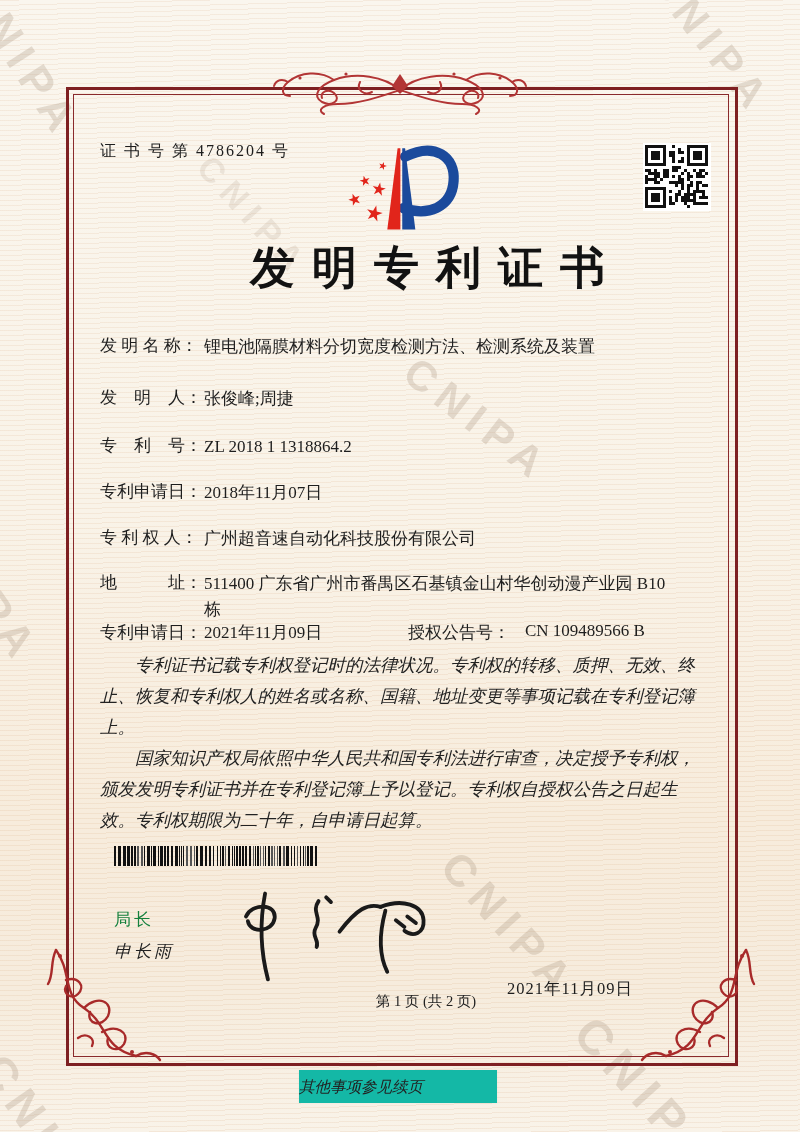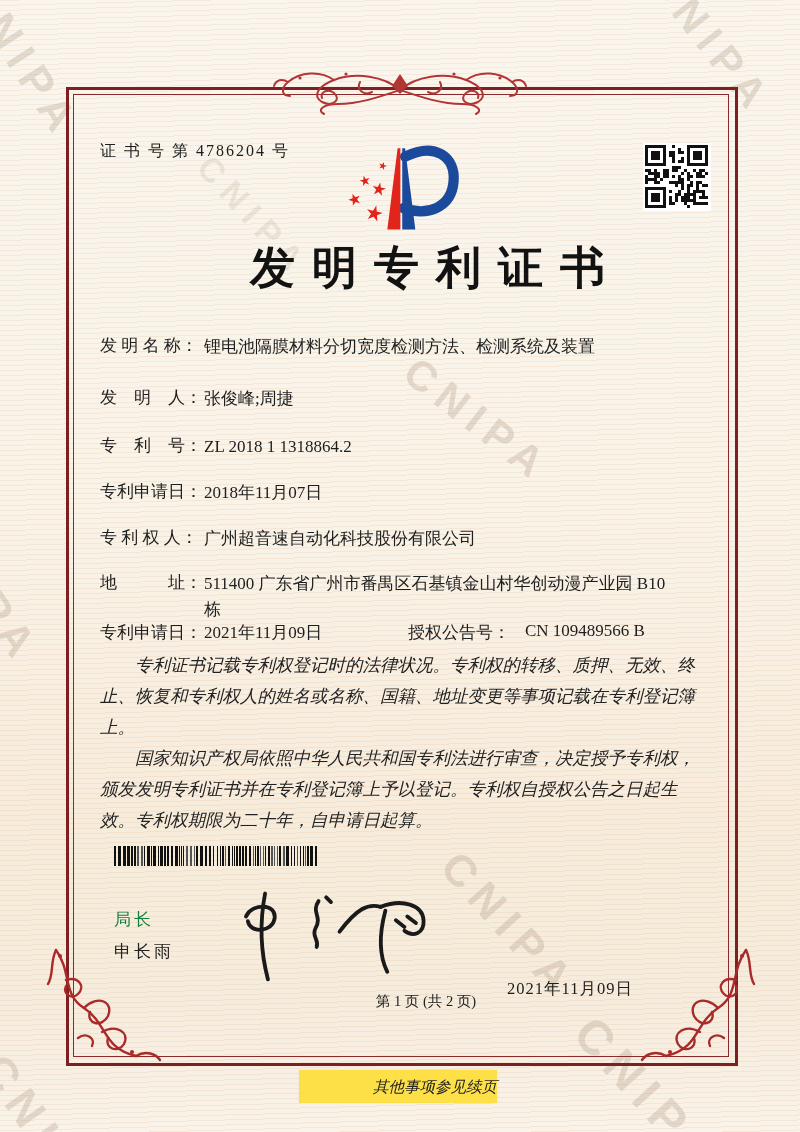--- a/index.html
+++ b/index.html
@@ -34,27 +34,27 @@
   .fvalue{display:inline-block;width:478px;vertical-align:top;line-height:26px;}
   .grant-label2{position:absolute;left:308px;top:0;}
   .grant-value2{position:absolute;left:425px;top:0;}
   .grant-wrap{position:relative;}
   .body-text{position:absolute;left:100px;top:650px;width:604px;color:#222;}
   .body-text p{margin:0;font-size:17.5px;line-height:31px;text-indent:2em;font-style:italic;}
   .barcode{position:absolute;left:114px;top:846px;}
   .issuer-role{position:absolute;left:114px;top:908px;font-size:17px;letter-spacing:3px;color:#15803d;
     font-family:"Liberation Sans","DejaVu Sans",sans-serif;}
   .issuer-name{position:absolute;left:114px;top:940px;font-size:17px;letter-spacing:3px;color:#222;
-    font-family:"Liberation Sans","DejaVu Sans",sans-serif;}
+    font-family:"Liberation Sans","DejaVu Sans",sans-serif;font-style:italic;}
   .sig{position:absolute;left:225px;top:878px;}
   .issue-date{position:absolute;left:420px;top:978px;width:300px;text-align:center;font-size:16.5px;letter-spacing:1px;color:#1d1d1d;}
   .pageinfo{position:absolute;left:66px;top:992px;width:720px;text-align:center;font-size:14.5px;color:#222;}
   .contnote{
-    position:absolute;left:299px;top:1070px;width:198px;height:33px;background:#fde047;
-    text-align:right;line-height:33px;font-size:15.5px;font-style:italic;color:#222;z-index:4;
+    position:absolute;left:299px;top:1070px;width:198px;height:33px;background:#14b8a6;
+    text-align:left;line-height:33px;font-size:15.5px;font-style:italic;color:#222;z-index:4;
     box-shadow:0 0 2px rgba(0,0,0,0.06);
   }
   .ornament-top{position:absolute;left:272px;top:60px;z-index:4;}
   .corner{position:absolute;z-index:4;}
   .corner.bl{left:44px;top:946px;}
   .corner.br{left:638px;top:946px;transform:scaleX(-1);}
 </style>
 </head>
 <body>
 

